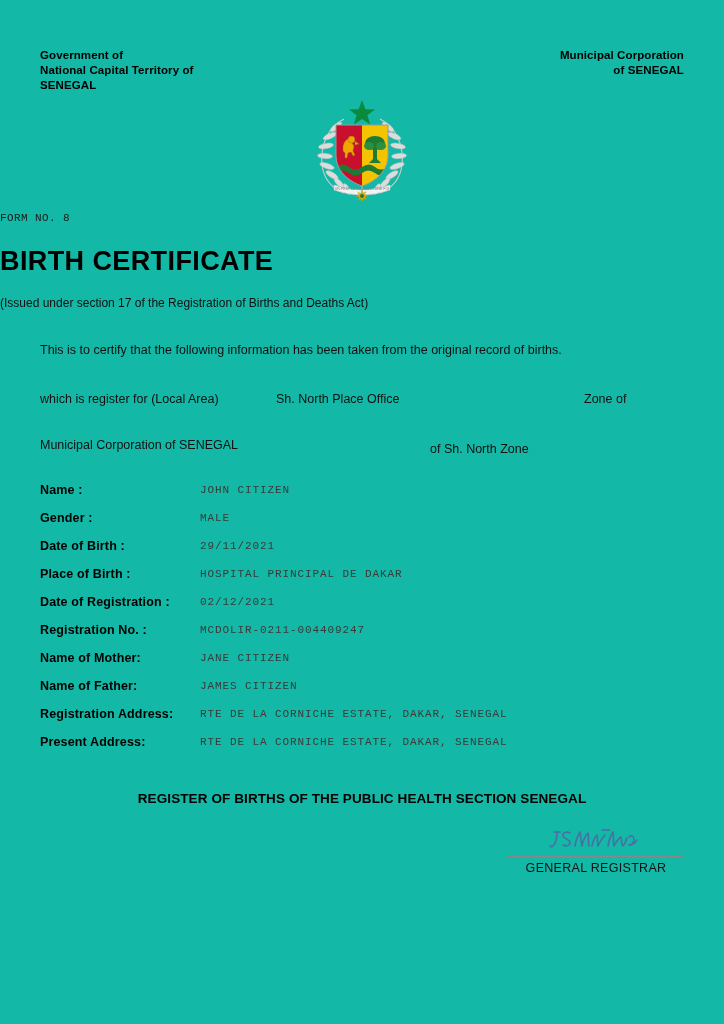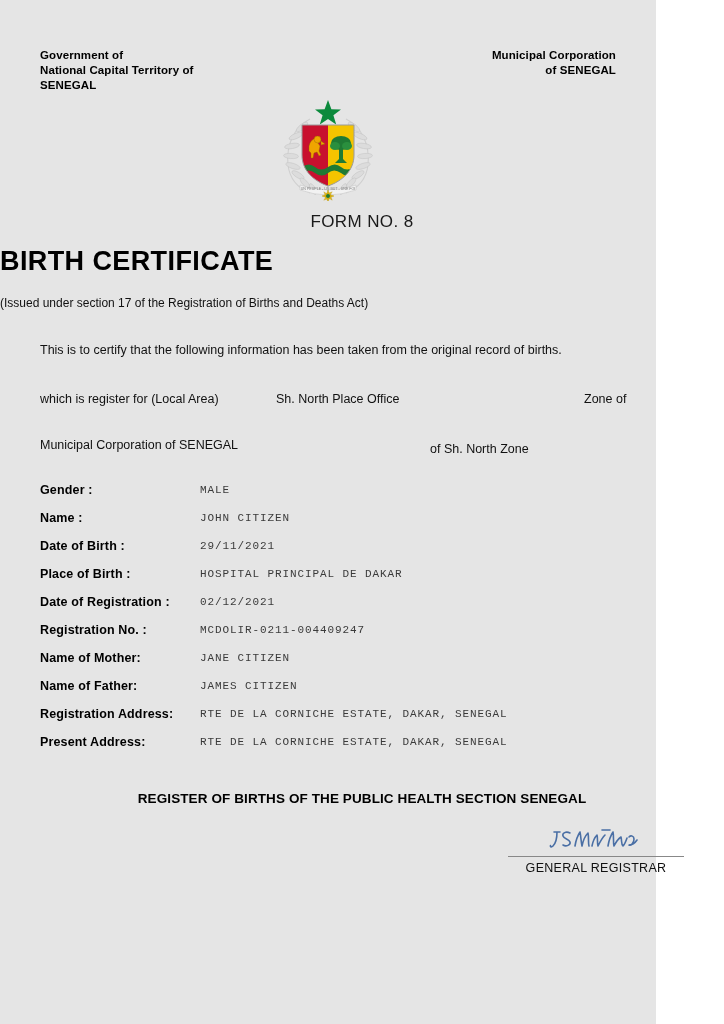--- a/index.html
+++ b/index.html
@@ -12,23 +12,23 @@
     width: 724px;
     height: 1024px;
     position: relative;
     font-family: "Liberation Sans", sans-serif;
     color: #000000;
     overflow: hidden;
   }
   .page {
     position: absolute;
     inset: 0;
-    width: 656px;
+    width: 724px;
     height: 1024px;
-    background: #e5e5e5;
+    background: #14b8a6;
   }
 
   
   .header {
     position: absolute;
     top: 48px;
     left: 40px;
     right: 40px;
     display: flex;
     justify-content: space-between;
@@ -53,24 +53,24 @@
     width: 96px;
     height: 104px;
   }
 
   
   .form-no {
     position: absolute;
     top: 212px;
     left: 0;
     width: 724px;
-    text-align: center;
-    font-size: 17px;
+    font-size: 11px;
     letter-spacing: 0.4px;
     color: #1a1a1a;
+    font-family: Liberation Mono, monospace;
   }
   .title {
     position: absolute;
     top: 246px;
     left: 0;
     width: 724px;
     text-align: left;
     font-size: 27px;
     font-weight: bold;
     letter-spacing: 0.4px;
@@ -286,26 +286,26 @@
     <span class="rl-label">which is register for (Local Area)</span>
     <span class="rl-office">Sh. North Place Office</span>
     <span class="rl-of">of  Sh. North Zone</span>
     <span class="rl-zone">Zone of</span>
   </div>
 
   <div class="municipal-line">Municipal Corporation of SENEGAL</div>
 
   <div class="fields">
     <div class="field-row">
+      <span class="field-label">Name :</span>
+      <span class="field-value">JOHN CITIZEN</span>
+    </div>
+    <div class="field-row">
       <span class="field-label">Gender :</span>
       <span class="field-value">MALE</span>
-    </div>
-    <div class="field-row">
-      <span class="field-label">Name :</span>
-      <span class="field-value">JOHN CITIZEN</span>
     </div>
     <div class="field-row">
       <span class="field-label">Date of Birth :</span>
       <span class="field-value">29/11/2021</span>
     </div>
     <div class="field-row">
       <span class="field-label">Place of Birth :</span>
       <span class="field-value">HOSPITAL PRINCIPAL DE DAKAR</span>
     </div>
     <div class="field-row">

